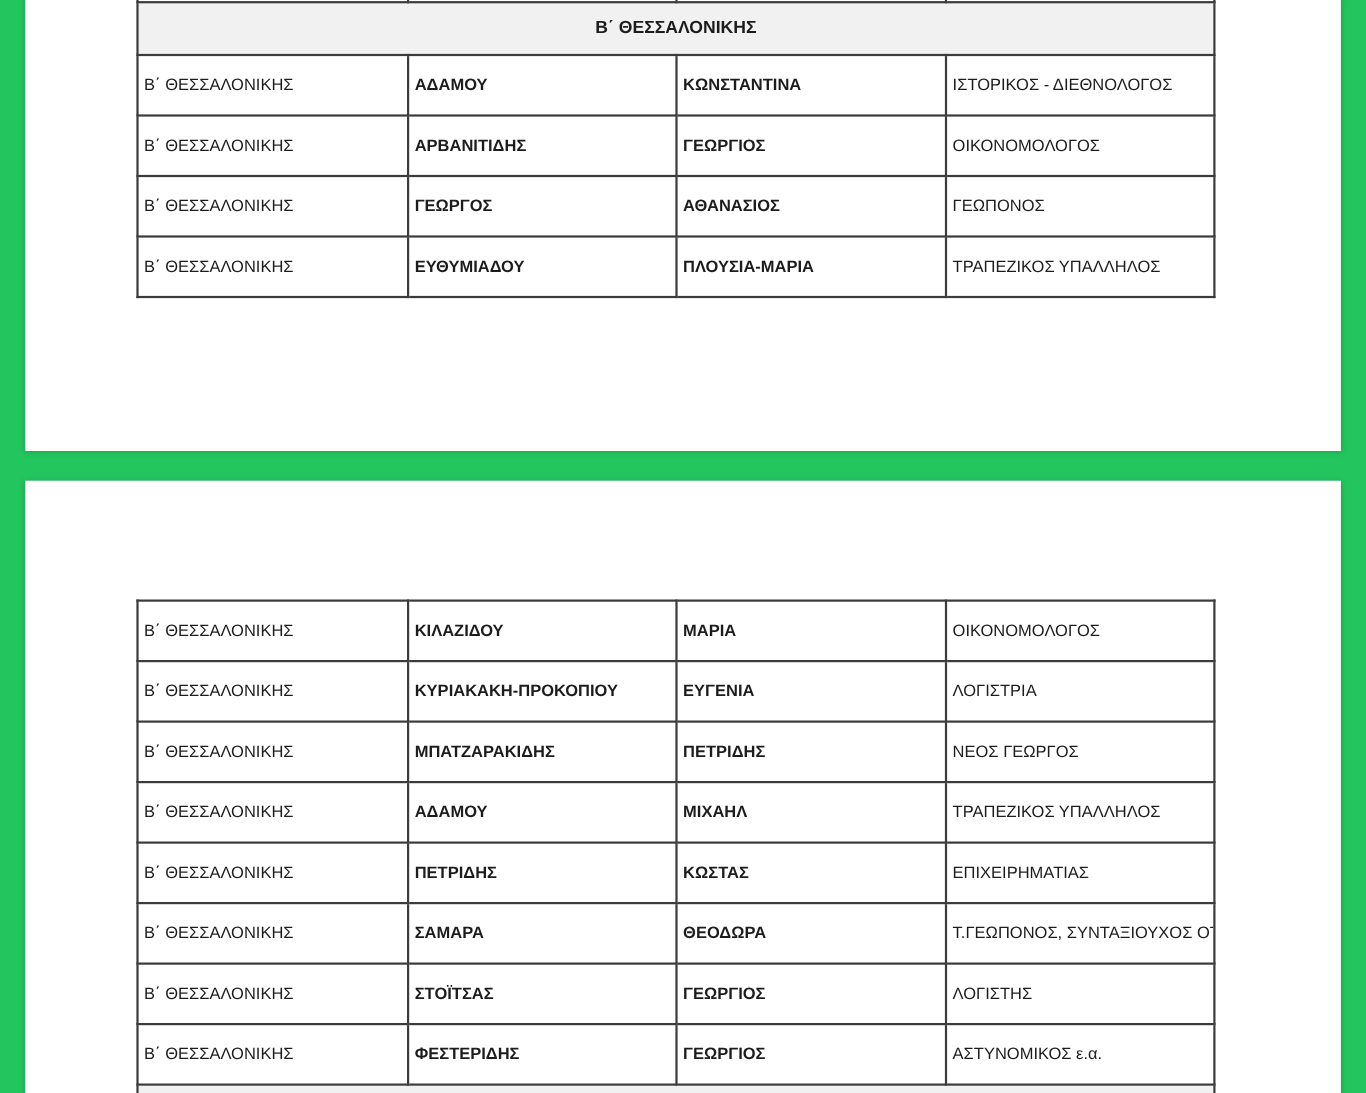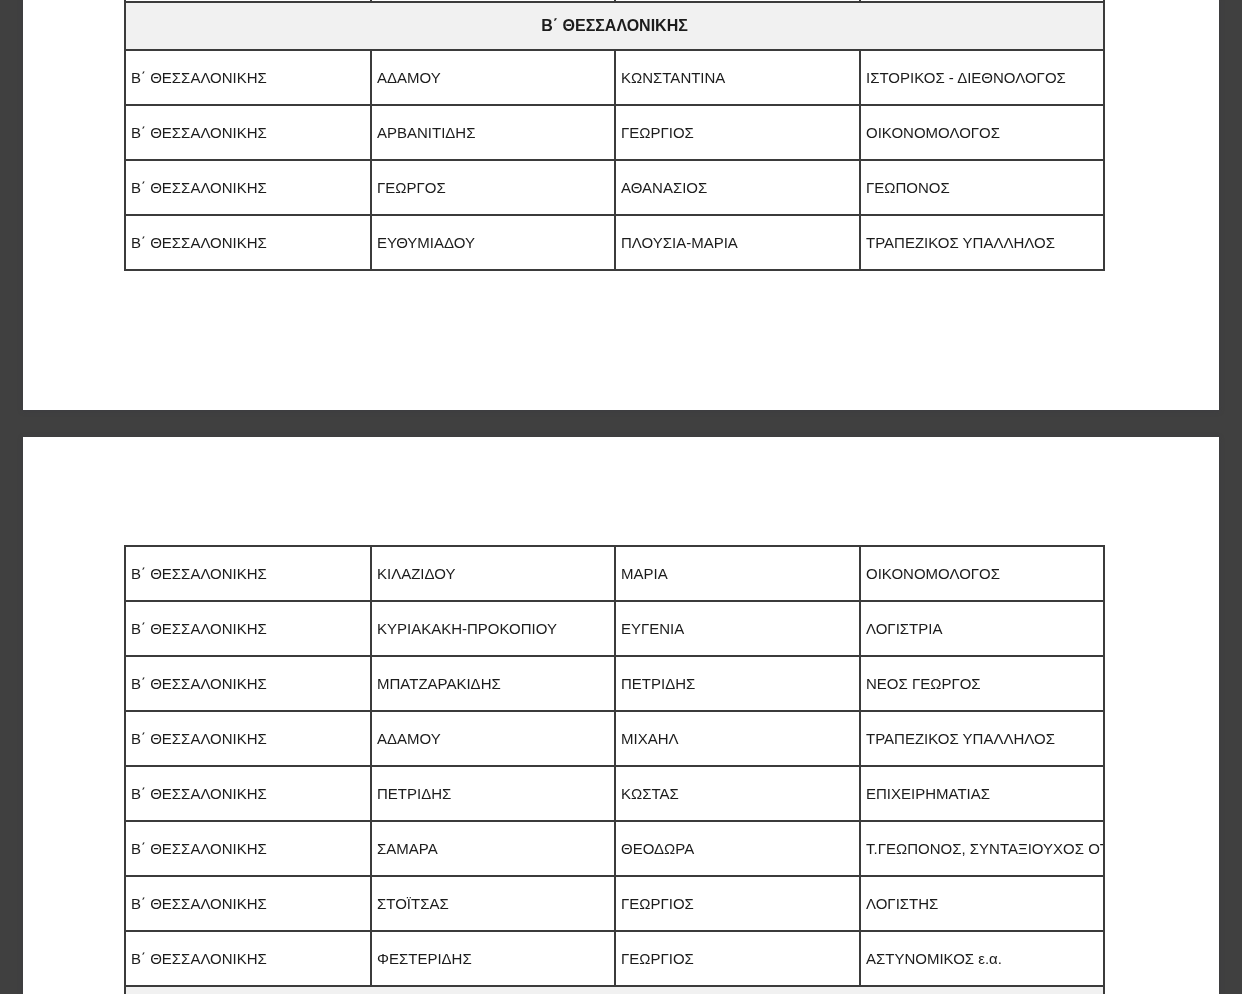--- a/index.html
+++ b/index.html
@@ -1,20 +1,20 @@
 <!DOCTYPE html>
 <html><head>
 <meta charset="utf-8">
 <style>
   html, body { margin: 0; padding: 0; }
   .viewport {
     position: relative;
     width: 1242px;
     height: 994px;
-    background: #404040;
+    background: #22c55e;
     overflow: hidden;
     font-family: "Liberation Sans", sans-serif;
   }
   .page {
     position: absolute;
     left: 23px;
     width: 1196px;
     background: #ffffff;
     box-shadow: 0 1px 5px rgba(55,55,70,0.35);
   }
@@ -40,21 +40,21 @@
   tr.stub-row td { height: 1px; padding: 0; }
   tr.section-header-row td {
     height: 46px;
     background: #f1f1f1;
     text-align: center;
     font-weight: bold;
     font-size: 16px;
     padding: 0;
   }
   tr.data-row td { height: 53px; }
-  td.surname-col, td.firstname-col { font-weight: normal; }
+  td.surname-col, td.firstname-col { font-weight: bold; }
   tr.next-section-row td {
     height: 42px;
     background: #f1f1f1;
     padding: 0;
   }
 </style>
 </head>
 <body>
 
 <div class="viewport">

